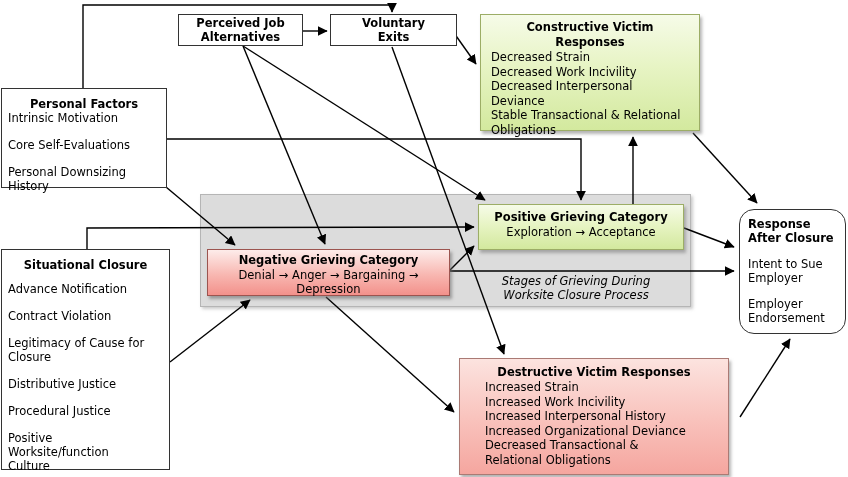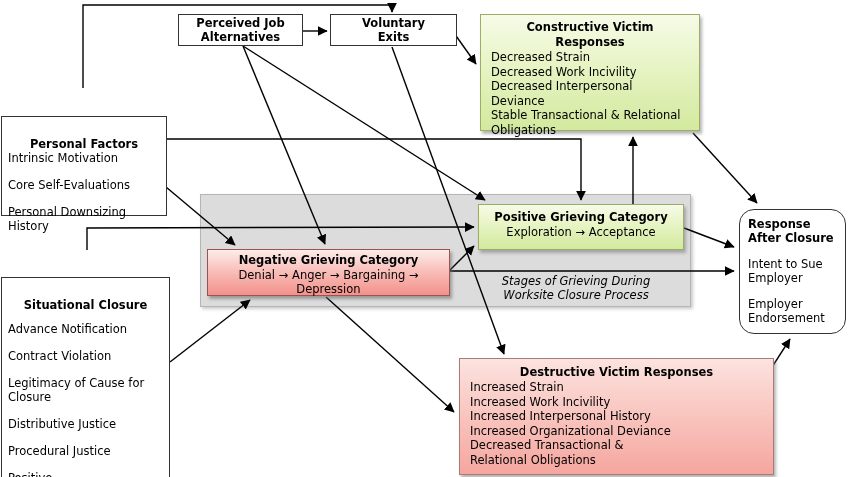--- a/index.html
+++ b/index.html
@@ -32,21 +32,21 @@
   .spaced .item + .item{margin-top:13px;}
   .tight .item{line-height:14.5px;}
   .stages-line{text-align:center;white-space:pre-line;}
   .process-label{
     position:absolute;right:14px;bottom:4px;width:200px;text-align:center;
     font-style:italic;white-space:pre-line;line-height:13.5px;
   }
   #arrows{position:absolute;left:0;top:0;z-index:2;pointer-events:none;}
   #arrows polyline{fill:none;stroke:#000000;stroke-width:1.4;}
   #arrows marker path{fill:#000000;}
-  .pad{padding:20px 6px;margin-top:28px;}
+  .pad{padding:8px 6px;}
 </style>
 </head>
 <body>
 
 <div id="canvas">
 
   <div class="gray-box" style="left:200px;top:194px;width:489px;height:111px;">
     <div class="process-label">Stages of Grieving During
 Worksite Closure Process</div>
   </div>
@@ -129,21 +129,21 @@
 
   <div class="box white-box" style="left:739px;top:209px;width:107px;height:125px;padding:7px 8px;border-radius:15px;">
     <div class="title left" style="margin-bottom:12px;">Response
 After Closure</div>
     <div class="item" style="margin-bottom:12px;">Intent to Sue
 Employer</div>
     <div class="item">Employer
 Endorsement</div>
   </div>
 
-  <div class="box pink-box tight" style="left:459px;top:358px;width:315px;height:117px;padding:6px 10px;">
+  <div class="box pink-box tight" style="left:459px;top:358px;width:270px;height:117px;padding:6px 25px;">
     <div class="title" style="line-height:15px;">Destructive Victim Responses</div>
     <div class="item">Increased Strain</div>
     <div class="item">Increased Work Incivility</div>
     <div class="item">Increased Interpersonal History</div>
     <div class="item">Increased Organizational Deviance</div>
     <div class="item">Decreased Transactional &amp;
 Relational Obligations</div>
   </div>
 
 </div>

